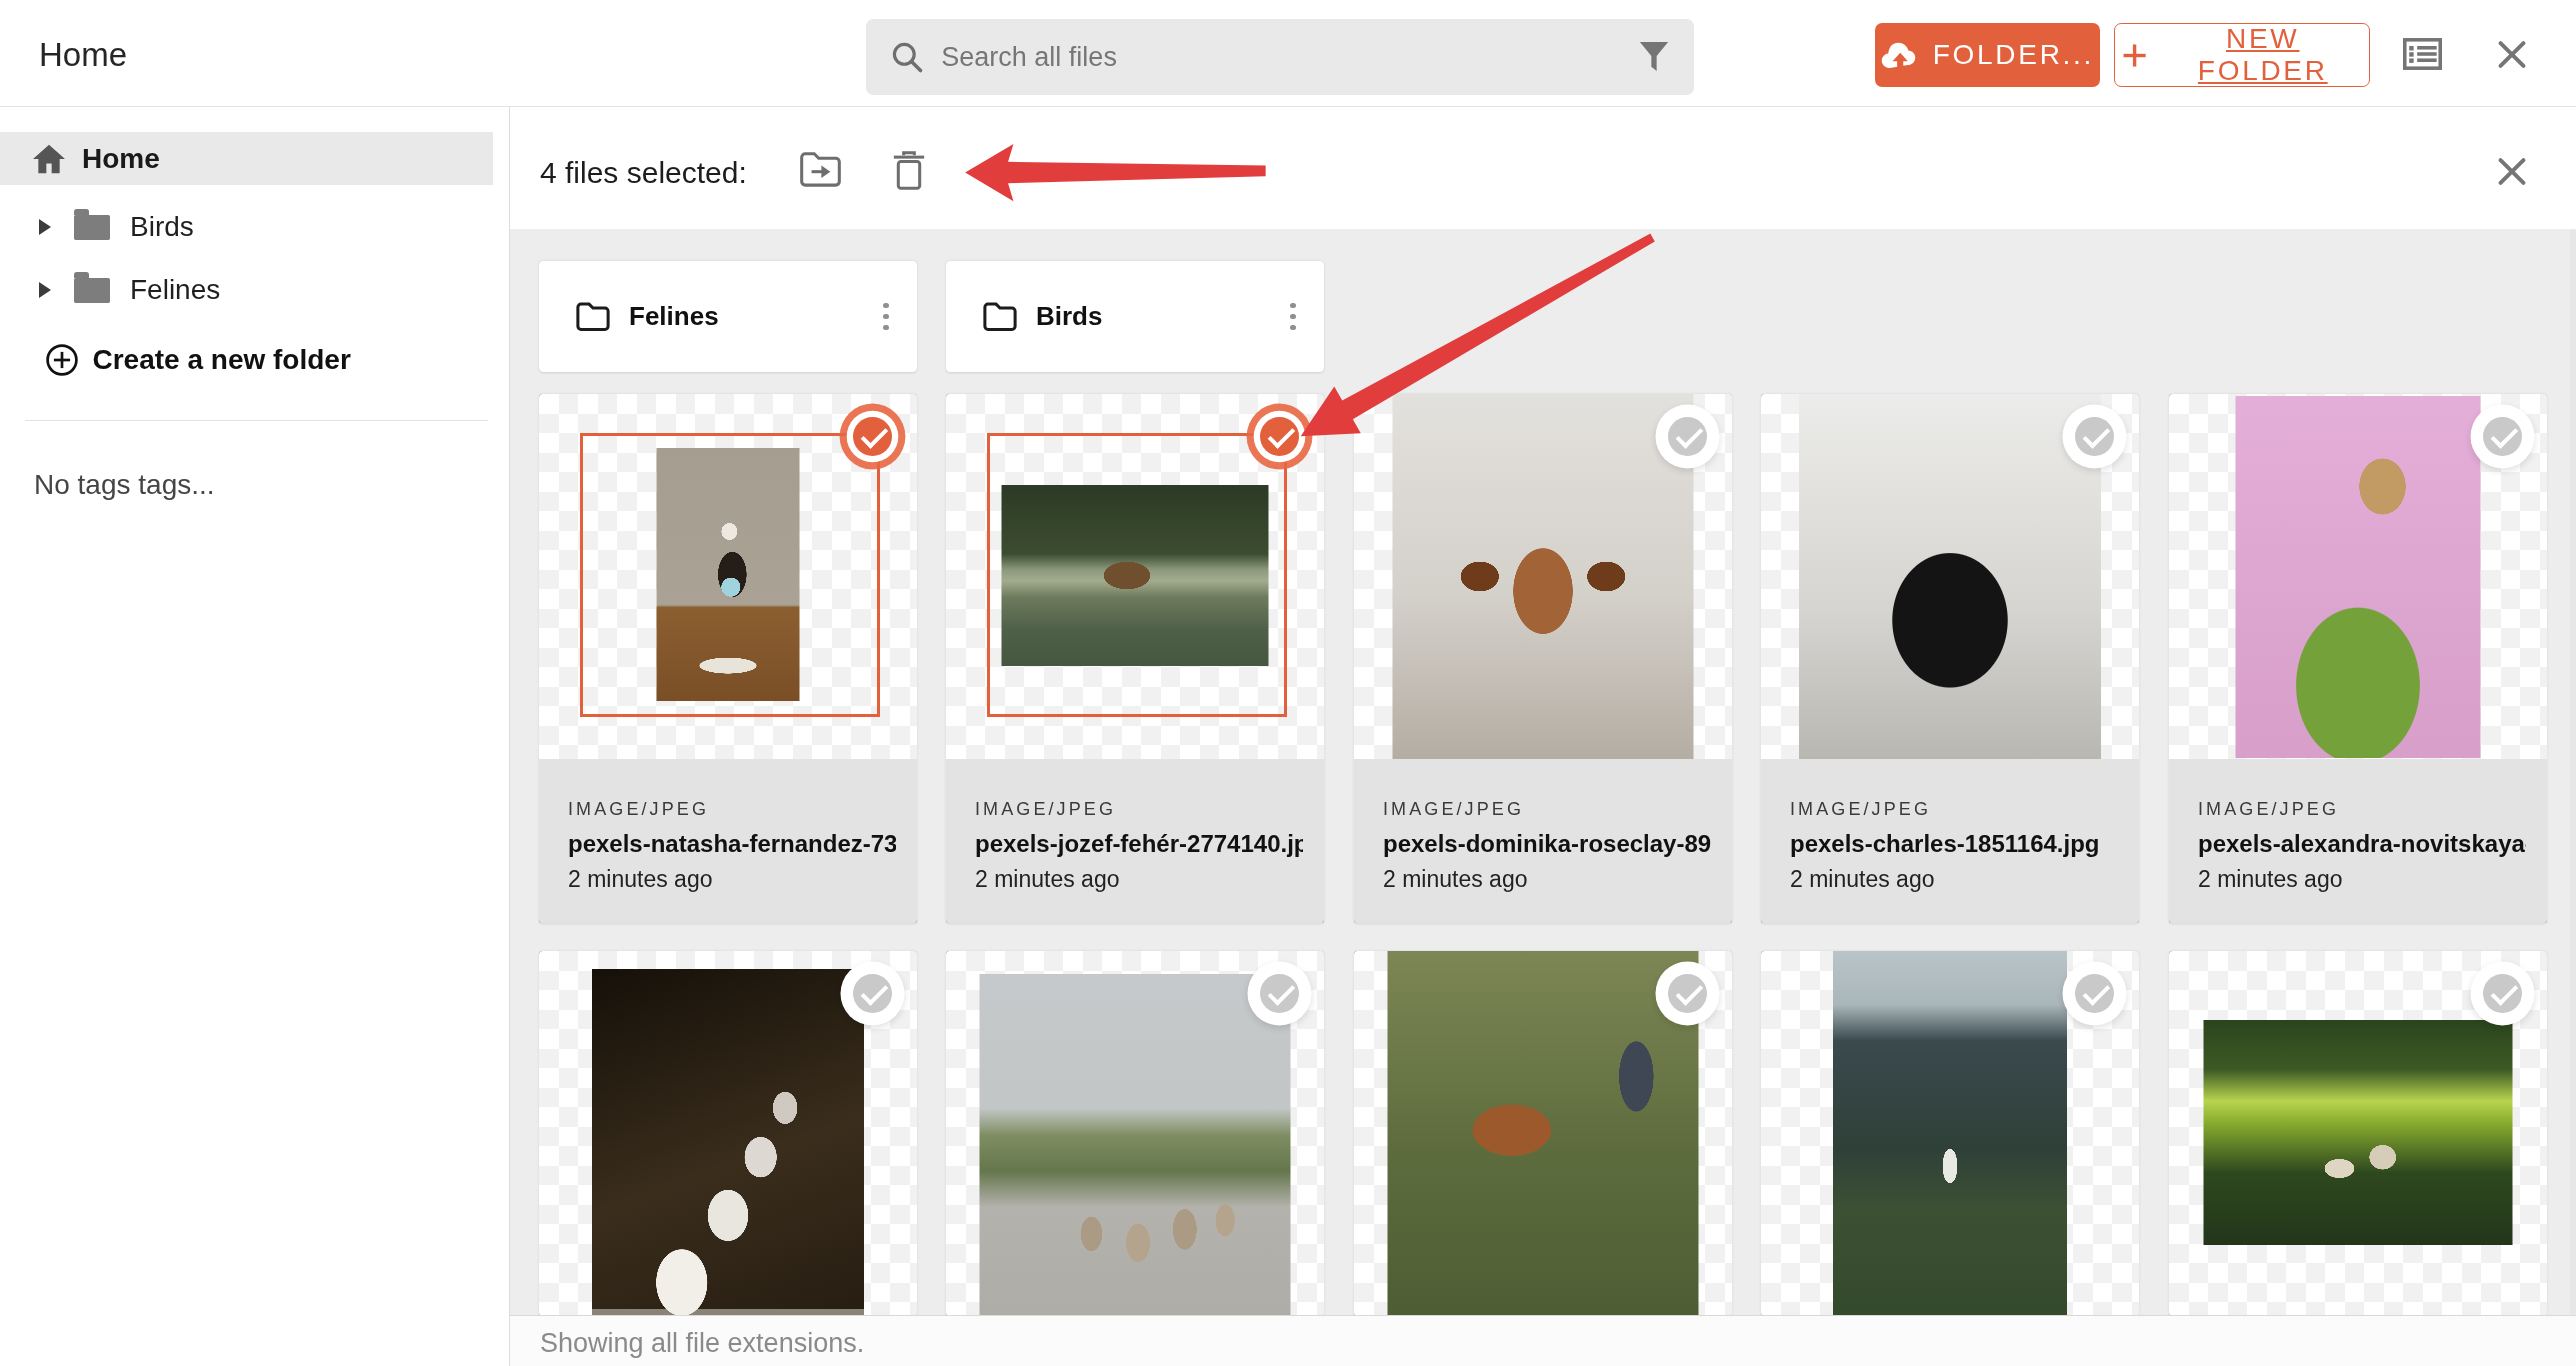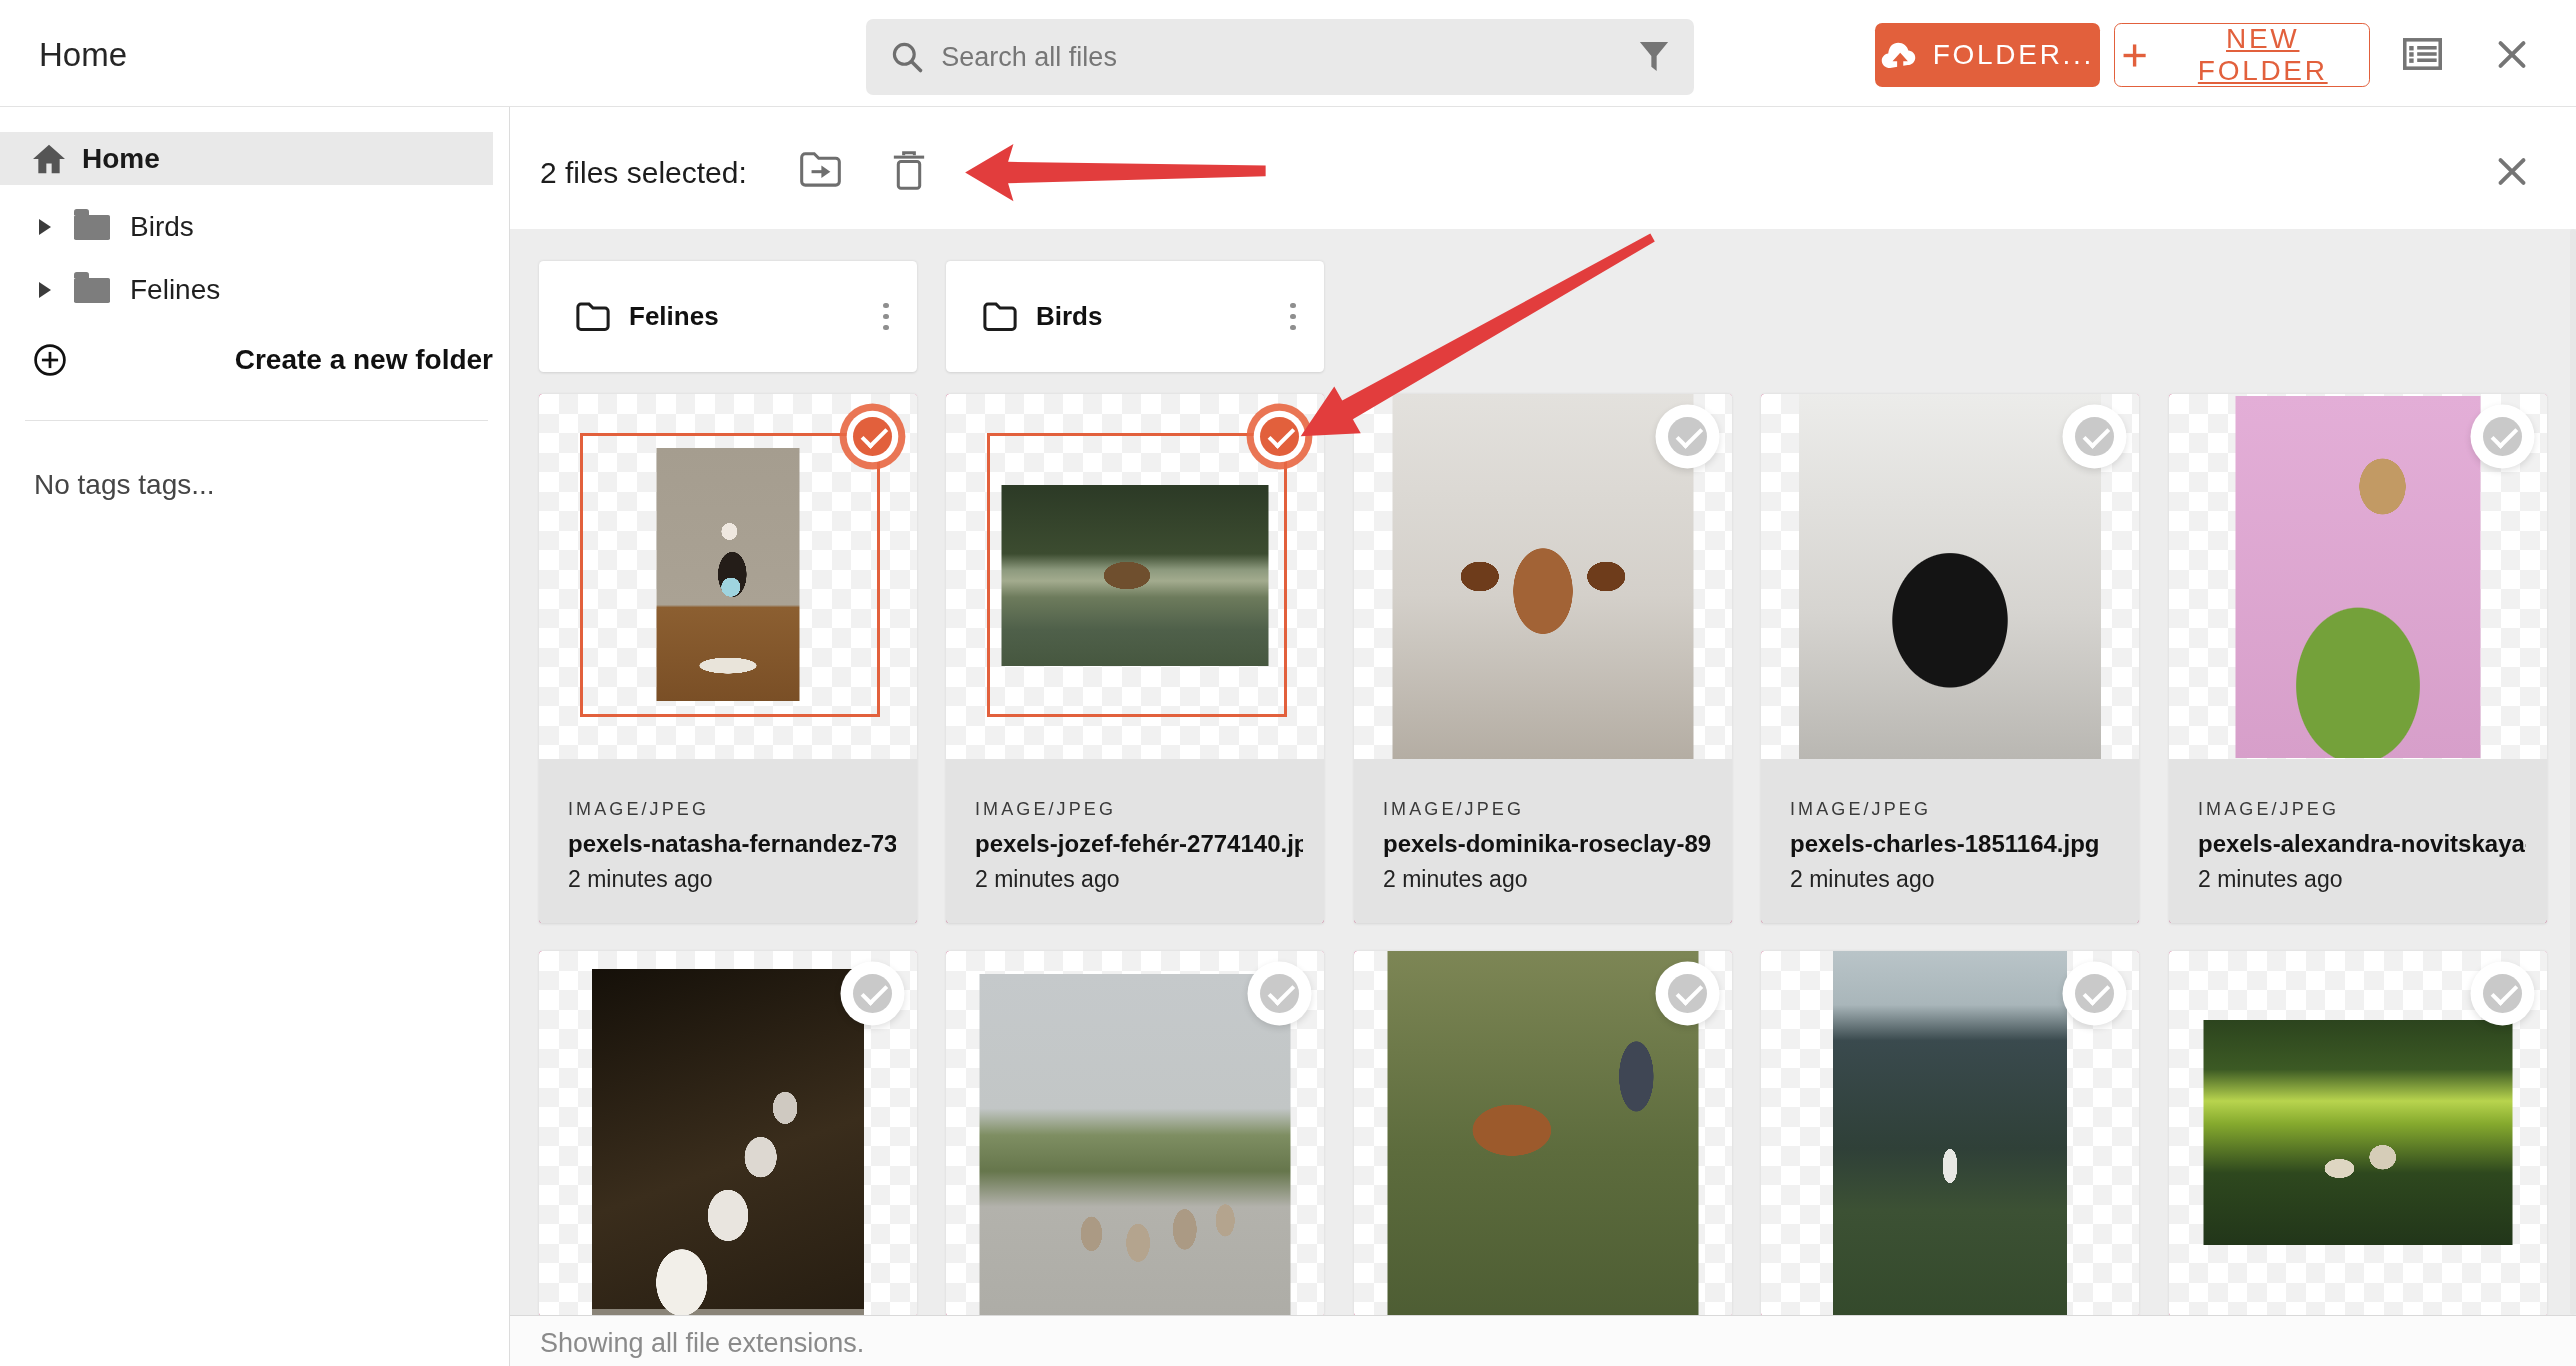--- a/index.html
+++ b/index.html
@@ -27,21 +27,21 @@
   .side-home{position:absolute;left:0;top:25px;width:493px;height:53px;background:#e9e9e9;display:flex;align-items:center;cursor:pointer;}
   .side-home .houseicon{margin-left:32px;line-height:0;}
   .side-home .lbl{margin-left:16px;font-size:28px;font-weight:bold;color:#1a1a1a;}
   .tree-item{position:absolute;left:0;width:493px;height:54px;display:flex;align-items:center;cursor:pointer;}
   .tree-birds{top:93px;}
   .tree-felines{top:156px;}
   .caret{width:0;height:0;border-left:12.5px solid #3c3c3c;border-top:8px solid transparent;border-bottom:8px solid transparent;margin-left:39px;flex:0 0 auto;}
   .folder-glyph{position:relative;width:36px;height:25px;background:#7d7d7d;border-radius:1.8px;margin-left:23px;flex:0 0 auto;}
   .folder-glyph::before{content:"";position:absolute;left:0;top:-5.4px;width:15px;height:6.3px;background:#7d7d7d;border-radius:2.7px 2.7px 0 0;}
   .tree-item .lbl{margin-left:20px;font-size:28px;color:#1f1f1f;}
-  .create-folder{position:absolute;left:0;top:226px;width:493px;height:54px;display:flex;align-items:center;cursor:pointer;justify-content:space-between;}
+  .create-folder{position:absolute;left:12px;top:226px;width:493px;height:54px;display:flex;align-items:center;cursor:pointer;}
   .create-folder .plusicon{margin-left:32px;line-height:0;}
   .create-folder .lbl{margin-left:12.5px;font-size:28px;font-weight:bold;color:#111;}
   .side-divider{position:absolute;left:25px;top:313px;width:463px;border-top:0.9px solid #e2e2e2;}
   .tags-empty{position:absolute;left:34px;top:362px;font-size:28px;color:#454545;}
   
   .main{position:absolute;left:510px;top:107px;width:2066px;height:1260px;background:#ededed;}
   .selection-header{position:absolute;left:0;top:0;width:100%;height:122px;background:#fff;}
   .selection-text{position:absolute;left:30px;top:49px;font-size:30px;color:#1d1d1d;}
   .sel-move{left:289px;top:43px;}
   .sel-trash{left:380px;top:43px;}
@@ -213,21 +213,21 @@
     <span class="lbl">Create a new folder</span>
   </div>
 
   <div class="side-divider"></div>
   <div class="tags-empty">No tags tags...</div>
 </div>
 
 <div class="main">
 
   <div class="selection-header">
-    <div class="selection-text">2 files selected:</div>
+    <div class="selection-text">4 files selected:</div>
     <button class="iconbtn sel-move">
       <svg width="43" height="38" viewBox="0 0 48 42">
           <path d="M3 8 a4 4 0 0 1 4 -4 h10 l5 5 h19 a4 4 0 0 1 4 4 v22 a4 4 0 0 1 -4 4 h-34 a4 4 0 0 1 -4 -4 z" fill="none" stroke="#6e6e6e" stroke-width="3.4"></path>
           <line x1="14" y1="24" x2="26" y2="24" stroke="#6e6e6e" stroke-width="3.4"></line>
           <path d="M25 17 l10 7 -10 7 z" fill="#6e6e6e"></path>
         </svg>
     </button>
     <button class="iconbtn sel-trash">
       <svg width="38" height="41" viewBox="0 0 42 46">
           <path d="M15 6 v-3 h12 v3" fill="none" stroke="#6e6e6e" stroke-width="3.4"></path>

